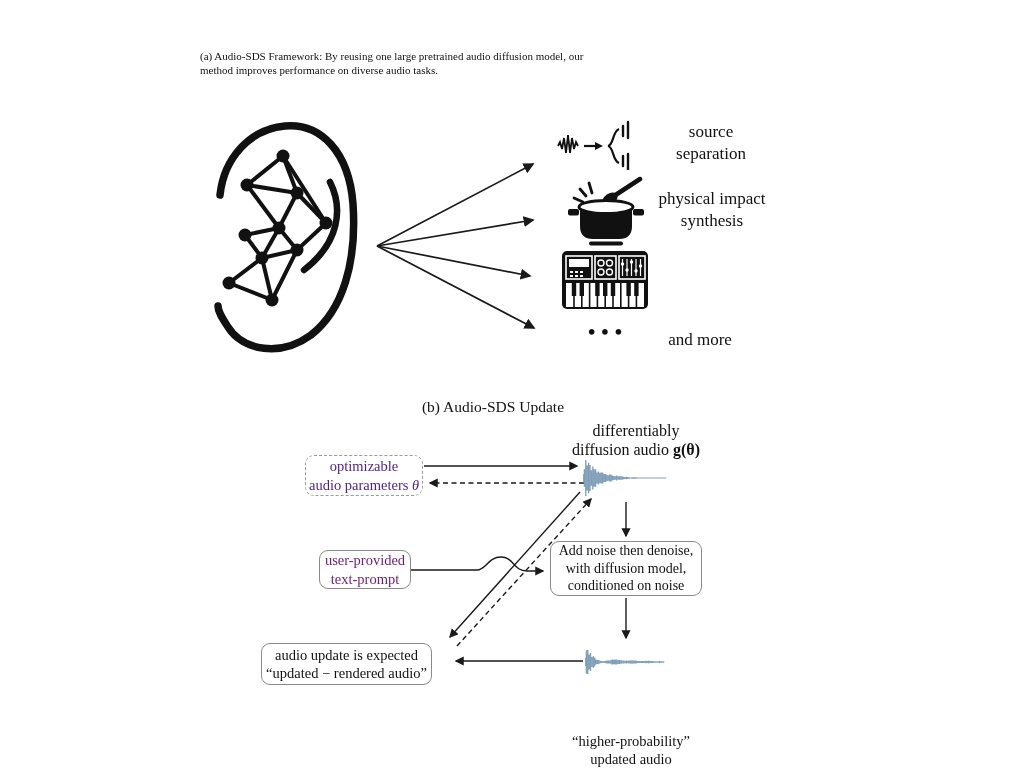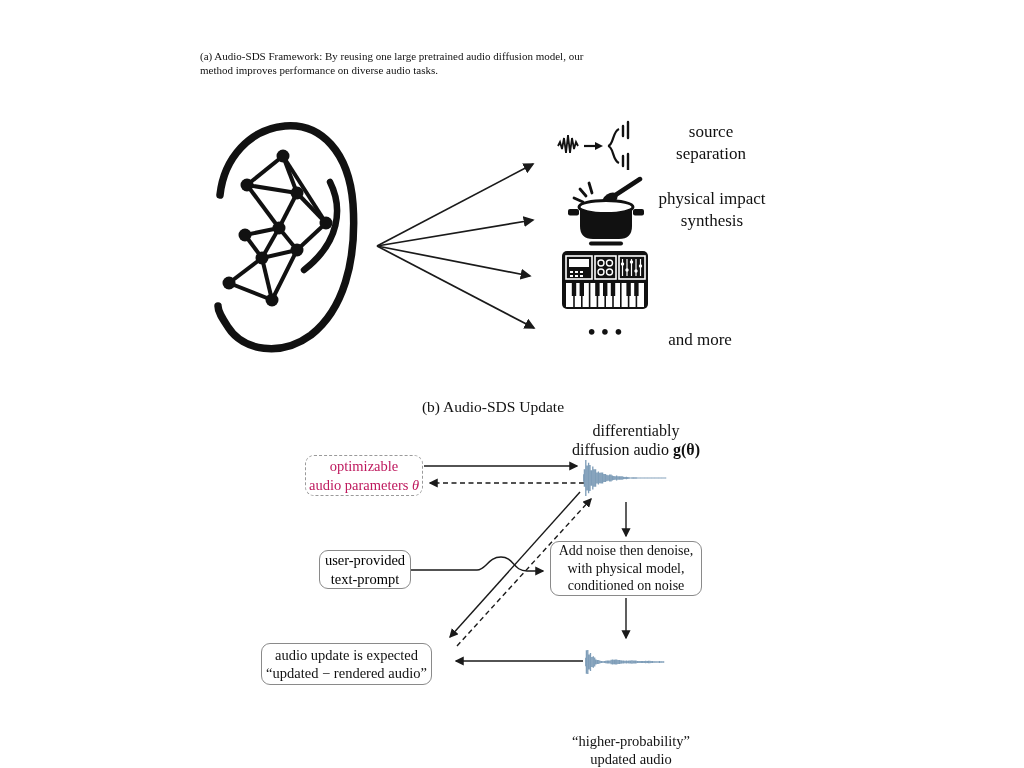--- a/index.html
+++ b/index.html
@@ -191,33 +191,33 @@
 synthesis</div>
   <div class="abs task-label" style="left:650px;top:329px;width:100px">and more</div>
 
   <div class="abs" id="caption-b">(b) Audio-SDS Update</div>
 
   <div class="abs" id="rendered-label">
     <div>differentiably</div>
     <div><span>diffusion audio </span><b>g(θ)</b></div>
   </div>
 
-  <div class="fbox" id="param-box" style="color: #be185d;">
+  <div class="fbox" id="param-box" style="color: #4c1d95;">
     <div class="ln">optimizable</div>
     <div class="ln"><span>audio parameters </span><i>θ</i></div>
   </div>
 
-  <div class="fbox" id="prompt-box" style="color: #000000;">
+  <div class="fbox" id="prompt-box" style="color: #701a75;">
     <div class="ln">user-provided</div>
     <div class="ln">text-prompt</div>
   </div>
 
   <div class="fbox" id="noise-box">
     <div class="ln">Add noise then denoise,</div>
-    <div class="ln">with physical model,</div>
+    <div class="ln">with diffusion model,</div>
     <div class="ln">conditioned on noise</div>
   </div>
 
   <div class="fbox" id="update-box">
     <div class="ln">audio update is expected</div>
     <div class="ln">“updated − rendered audio”</div>
   </div>
 
   <svg class="abs" style="left:583px;top:455px;z-index:2" width="86" height="46" viewBox="0 0 86 46">
     <path fill="none" d="M0.0 19.3V26.7M1.4 14.2V31.8M2.8 5.0V41.0M4.2 10.5V35.5M5.6 7.7V38.3M7.0 10.1V35.9M8.4 15.3V30.7M9.8 11.5V34.5M11.2 14.2V31.8M12.6 14.2V31.8M14.0 17.6V28.4M15.4 16.4V29.6M16.8 17.8V28.2M18.2 17.4V28.6M19.6 17.5V28.5M21.0 19.1V26.9M22.4 18.9V27.1M23.8 19.7V26.3M25.2 20.3V25.7M26.6 19.4V26.6M28.0 19.6V26.4M29.4 20.4V25.6M30.8 21.0V25.0M32.2 21.2V24.8M33.6 20.5V25.5M35.0 21.2V24.8M36.4 21.3V24.7M37.8 21.2V24.8M39.2 21.3V24.7M40.6 21.8V24.2M42.0 21.9V24.1M43.4 21.7V24.3M44.8 22.1V23.9M46.2 22.3V23.7M47.6 22.4V23.6M49.0 22.3V23.7M50.4 22.3V23.7M51.8 22.2V23.8M53.2 22.3V23.7M54.6 22.4V23.6M56.0 22.5V23.5M57.4 22.5V23.5M58.8 22.5V23.5M60.2 22.5V23.5M61.6 22.5V23.5M63.0 22.5V23.5M64.4 22.5V23.5M65.8 22.5V23.5M67.2 22.5V23.5M68.6 22.5V23.5M70.0 22.5V23.5M71.4 22.5V23.5M72.8 22.5V23.5M74.2 22.5V23.5M75.6 22.5V23.5M77.0 22.5V23.5M78.4 22.5V23.5M79.8 22.5V23.5M81.2 22.5V23.5M82.6 22.5V23.5" stroke="#7e9db8" stroke-width="1.33"></path>

